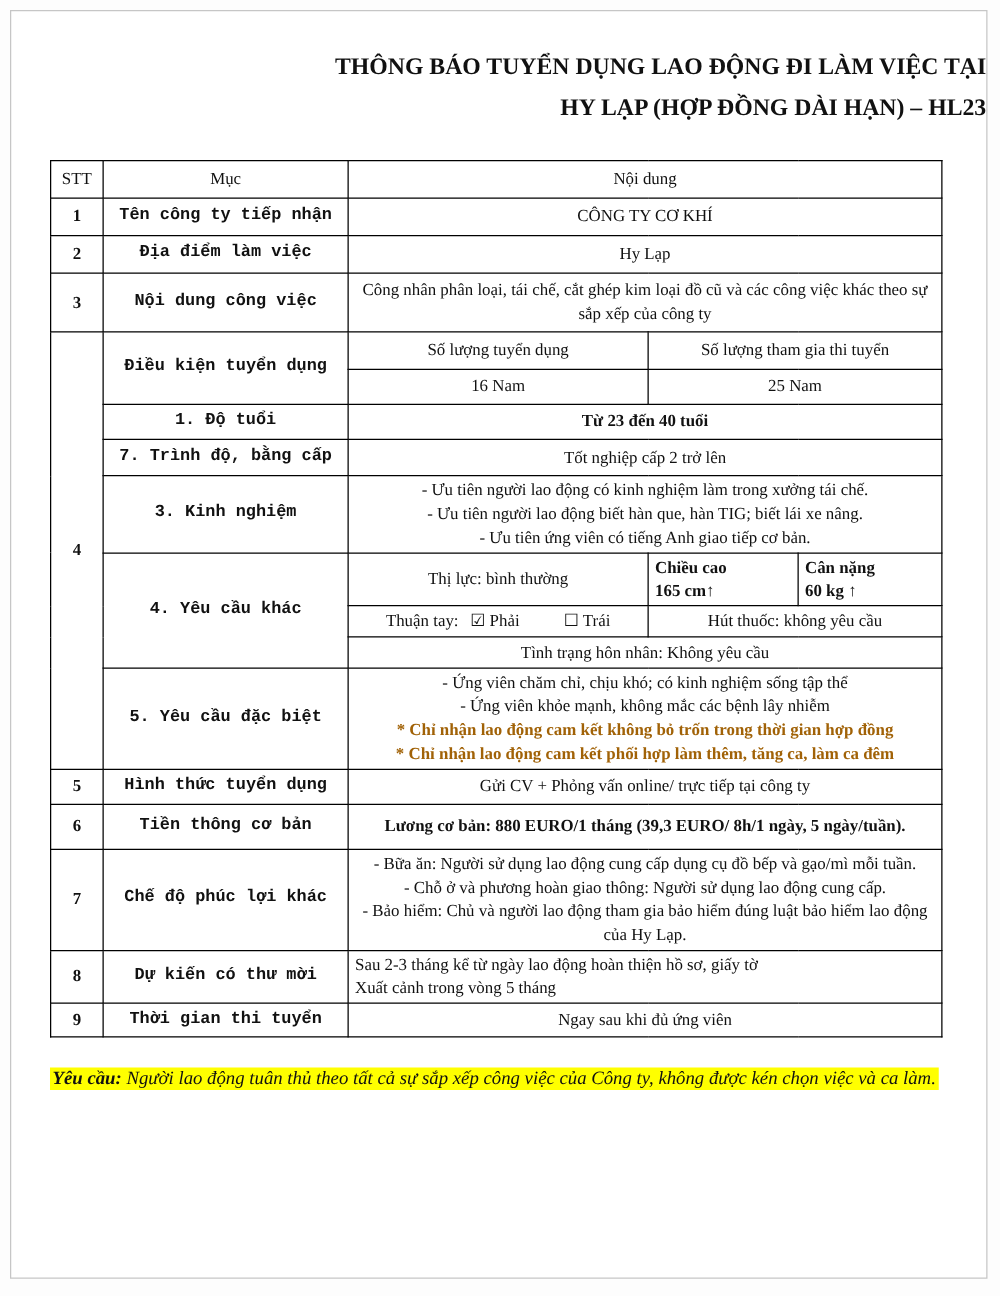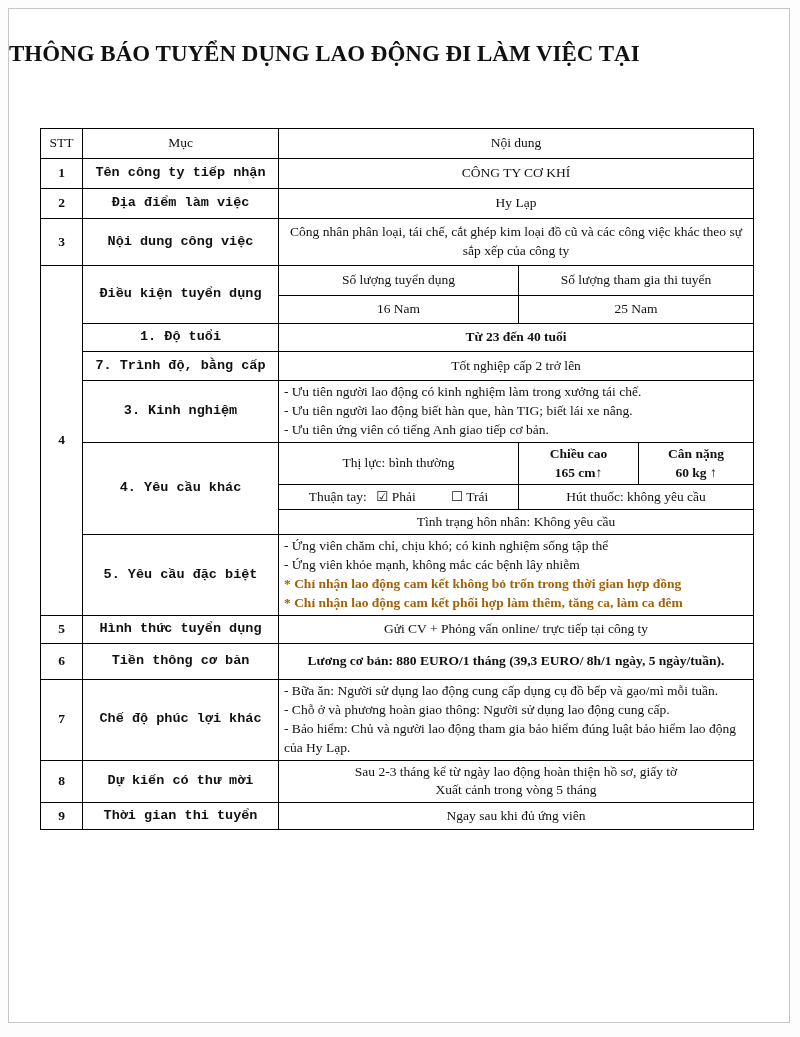--- a/index.html
+++ b/index.html
@@ -15,23 +15,23 @@
   .page {
     position: absolute;
     left: 8px; top: 8px;
     width: 782px; height: 1015px;
     background: #ffffff;
     border: 1px solid #c6c6c6;
   }
   .title {
     position: absolute;
     top: 28px; left: 0; right: 0;
-    text-align: left;
+    text-align: right;
     font-weight: bold;
-    font-size: 23px;
+    font-size: 19px;
     line-height: 33px;
     color: #111;
   }
   table.doc {
     position: absolute;
     top: 119px; left: 31px;
     width: 713px;
     border-collapse: collapse;
     table-layout: fixed;
   }
@@ -42,22 +42,22 @@
     line-height: 1.4;
     text-align: center;
     vertical-align: middle;
     color: #111;
   }
   td.hdr { font-weight: normal; font-size: 14px; }
   td.stt { font-weight: bold; font-size: 14px; }
   td.lbl { font-weight: bold; text-align: left; padding-left: 9px; font-size: 13.5px; font-family: Liberation Mono, monospace; }
   td.leftcell { text-align: left; padding-left: 8px; padding-right: 8px; }
   .red  { color: #a16207; font-weight: bold; }
-  .line { text-align: left; }
-  .cline { text-align: center; }
+  .line { text-align: center; }
+  .cline { text-align: left; }
   .cb-gap { margin-left: 32px; }
   .cb-sm  { margin-left: 6px; }
   .notes {
     position: absolute;
     top: 843px; left: 31px;
     width: 726px;
   }
   .note {
     margin: 0 0 24px 0;
     font-style: italic;
@@ -73,20 +73,21 @@
   }
   .note .nlbl { font-weight: bold; }
 </style>
 </head>
 <body>
 
 <div class="page">
 
   <div class="title">
     <div>THÔNG BÁO TUYỂN DỤNG LAO ĐỘNG ĐI LÀM VIỆC TẠI</div>
+    <div>HY LẠP (HỢP ĐỒNG DÀI HẠN) – HL23</div>
   </div>
 
   <table class="doc">
     <colgroup>
       <col style="width:42px">
         <col style="width:196px">
         <col style="width:240px">
         <col style="width:120px">
         <col style="width:115px">
     </colgroup>
@@ -216,15 +217,18 @@
 
     <tr style="height:27px">
       <td class="stt">9</td>
       <td class="lbl">Thời gian thi tuyển</td>
       <td colspan="3">Ngay sau khi đủ ứng viên</td>
     </tr>
   </tbody>
     </table>
 
   <div class="notes">
+    <p class="note">
+      <span class="hl"><span class="nlbl">Yêu cầu:</span><span> Người lao động tuân thủ theo tất cả sự sắp xếp công việc của Công ty, không được kén chọn việc và ca làm.</span></span>
+    </p>
   </div>
 
 </div>
 
 </body></html>

